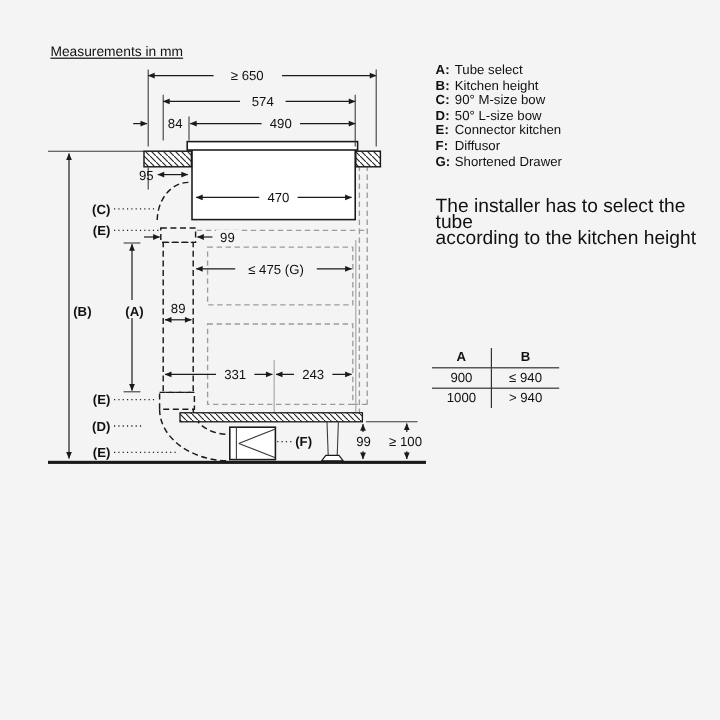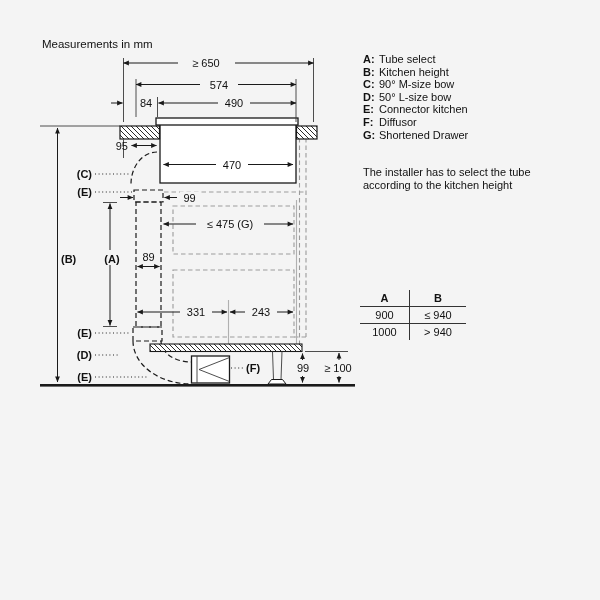--- a/index.html
+++ b/index.html
@@ -5,27 +5,27 @@
   html,body{margin:0;padding:0;}
   body{
     width:600px;height:600px;
     background:#f4f4f4;
     font-family:"Liberation Sans", sans-serif;
     color:#111;
     position:relative;
     overflow:hidden;
   }
   .abs{position:absolute;}
-  #title{left:42px;top:38px;font-size:11.5px;color:#111;}
+  #title{left:42px;top:38px;font-size:11.5px;color:#111;text-decoration:underline;}
   
   #legend{left:363px;top:53px;font-size:11px;line-height:12.6px;}
   .leg-row{display:flex;}
   .leg-key{font-weight:bold;width:16px;flex:0 0 16px;}
   
-  #note{left:363px;top:166px;font-size:11px;line-height:13px;}
+  #note{left:363px;top:166px;font-size:16px;line-height:13px;}
   
   #ab-table{left:360px;top:290px;font-size:11px;}
   .tbl{display:grid;grid-template-columns:50px 56px;}
   .cell{text-align:center;height:16px;line-height:16px;}
   .col-a{border-right:1px solid #333;}
   .hline{border-bottom:1px solid #333;}
   
   svg text{font-family:"Liberation Sans", sans-serif;font-size:11px;fill:#111;}
   svg text.b{font-weight:bold;}
   .lnw{stroke:#1a1a1a;stroke-width:1.3;fill:#ffffff;}

